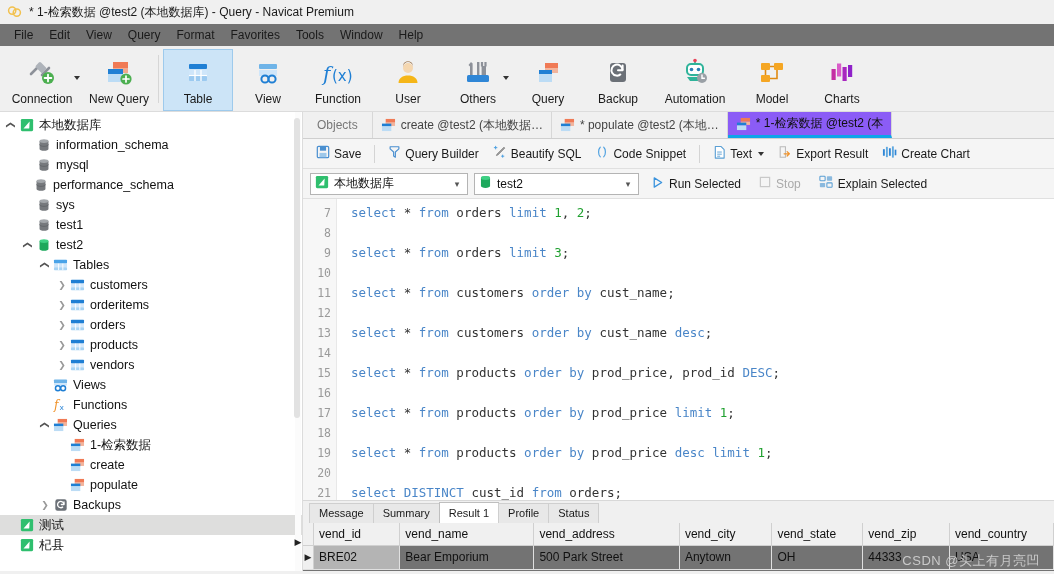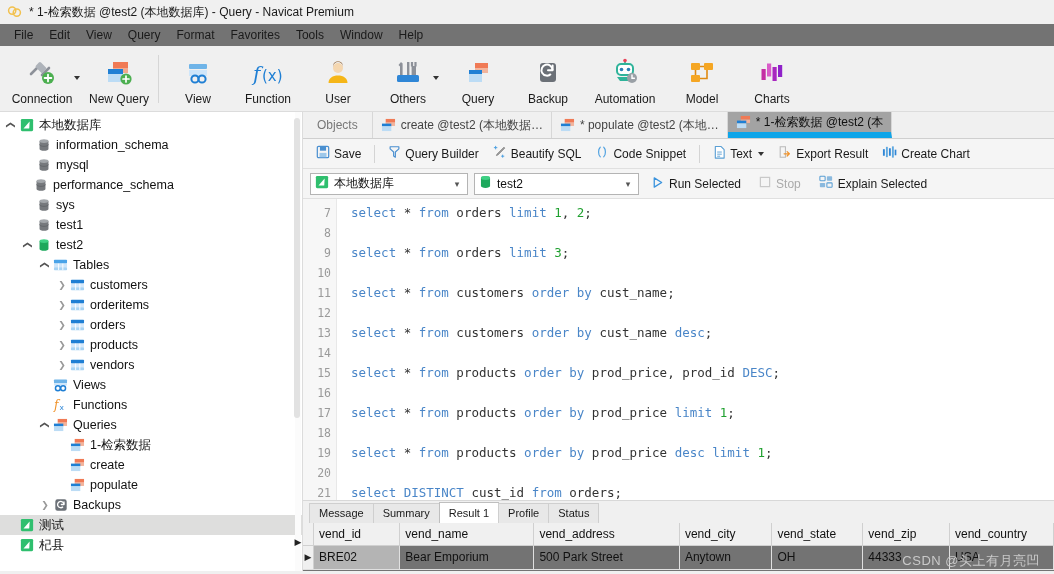--- a/index.html
+++ b/index.html
@@ -92,21 +92,21 @@
   .tabstrip {
     height: 27px; display: flex; align-items: stretch; background: #f0f0f0;
     border-bottom: 1px solid #cfcfcf; overflow: hidden;
   }
   .etab {
     display: flex; align-items: center; padding: 0 8px; font-size: 12px;
     color: #444; border-right: 1px solid #d7d7d7; white-space: nowrap;
     background: #f0f0f0; cursor: default; max-width: 185px; overflow: hidden;
   }
   .etab.objects { color: #777; padding: 0 14px; }
-  .etab.active { background: #a3a3a3; color: #111; border-bottom: 6px solid #0ea5e9; }
+  .etab.active { background: #8b5cf6; color: #111; border-bottom: 3px solid #0ea5e9; }
   .etab .tabico { margin-right: 5px; flex: 0 0 auto; display: flex; }
   .etab .tabtext { overflow: hidden; text-overflow: ellipsis; }
 
   
   .acttoolbar {
     height: 30px; display: flex; align-items: center; background: #f5f5f5;
     border-bottom: 1px solid #e0e0e0; padding-left: 7px; gap: 2px;
   }
   .act {
     display: flex; align-items: center; gap: 4px; padding: 3px 6px;
@@ -248,20 +248,33 @@
           <rect x="4" y="16" width="15" height="8" fill="#bcdcf5"></rect>
           <circle cx="22" cy="21" r="5.6" fill="#4caf50"></circle>
           <path d="M22 18v6M19 21h6" stroke="#fff" stroke-width="1.7" stroke-linecap="round"></path>
         </svg>
       </span>
       <span class="tb-label">New Query</span>
     </div>
 
     <div class="tb-sep"></div>
 
+    <div class="tb-btn selected">
+      <span class="tb-ico">
+        <svg width="28" height="28" viewBox="0 0 28 28">
+          <rect x="5" y="5" width="18" height="5" rx="1" fill="#1f7fd4"></rect>
+          <rect x="5" y="11" width="18" height="5" fill="#cfe6fa"></rect>
+          <rect x="5" y="17" width="18" height="5" rx="1" fill="#9ccaf0"></rect>
+          <line x1="11" y1="11" x2="11" y2="22" stroke="#fff" stroke-width="1.3"></line>
+          <line x1="17" y1="11" x2="17" y2="22" stroke="#fff" stroke-width="1.3"></line>
+          <line x1="5" y1="16.5" x2="23" y2="16.5" stroke="#fff" stroke-width="1.1"></line>
+        </svg>
+      </span>
+      <span class="tb-label">Table</span>
+    </div>
 
     <div class="tb-btn">
       <span class="tb-ico">
         <svg width="28" height="28" viewBox="0 0 28 28">
           <rect x="5" y="5" width="18" height="5" rx="1" fill="#6fb4e8"></rect>
           <rect x="5" y="11" width="18" height="6" fill="#cfe6fa"></rect>
           <circle cx="11" cy="20" r="3.6" fill="none" stroke="#1f7fd4" stroke-width="2"></circle>
           <circle cx="18" cy="20" r="3.6" fill="none" stroke="#1f7fd4" stroke-width="2"></circle>
         </svg>
       </span>

